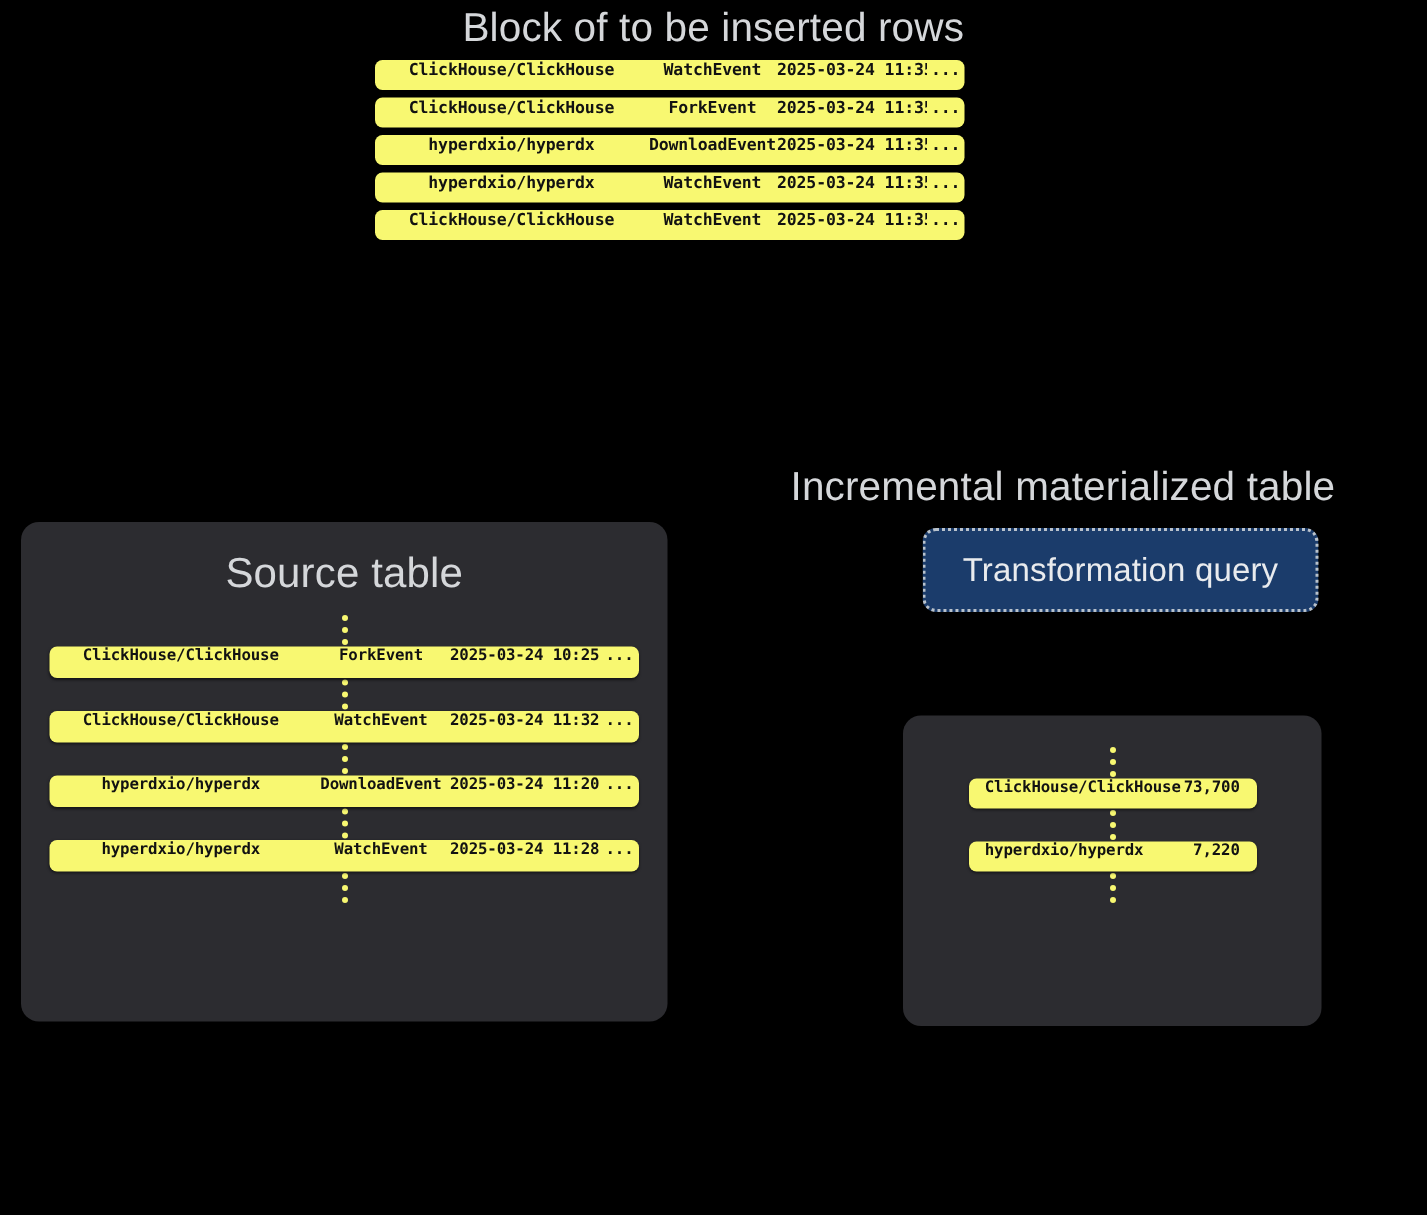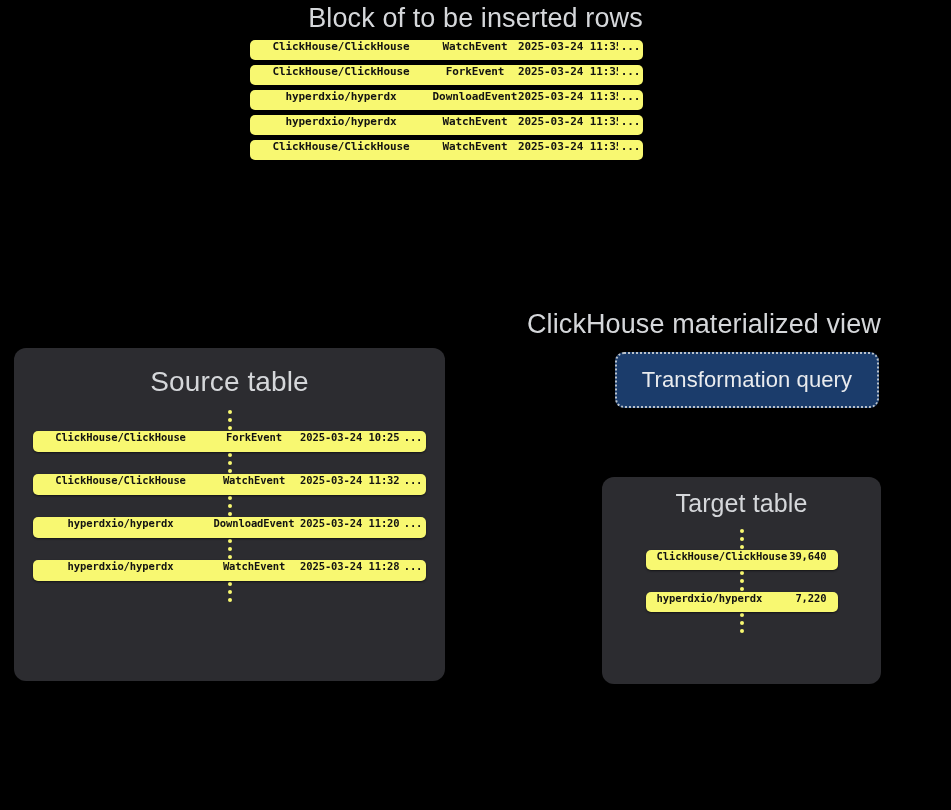--- a/index.html
+++ b/index.html
@@ -227,33 +227,32 @@
       </div>
       <div class="row"><span class="cell c-repo">hyperdxio/hyperdx</span><span class="cell c-event">WatchEvent</span><span class="cell c-time">2025-03-24 11:28:32</span><span class="cell c-more">...</span></div>
       <div class="vdots">
         <span></span>
         <span></span>
         <span></span>
       </div>
     </div>
 </div>
 
-<div class="heading" id="imv-heading">ClickHouse materialized view</div>
+<div class="heading" id="imv-heading">Incremental materialized table</div>
 
 <div id="transformation-query">Transformation query</div>
 
 <div class="panel" id="target-panel">
-  <div class="panel-title">Target table</div>
   <div id="target-body">
       <div class="vdots">
         <span></span>
         <span></span>
         <span></span>
       </div>
-      <div class="row"><span class="cell c-repo">ClickHouse/ClickHouse</span><span class="cell c-count">39,640</span></div>
+      <div class="row"><span class="cell c-repo">ClickHouse/ClickHouse</span><span class="cell c-count">73,700</span></div>
       <div class="vdots">
         <span></span>
         <span></span>
         <span></span>
       </div>
       <div class="row"><span class="cell c-repo">hyperdxio/hyperdx</span><span class="cell c-count">7,220</span></div>
       <div class="vdots">
         <span></span>
         <span></span>
         <span></span>

